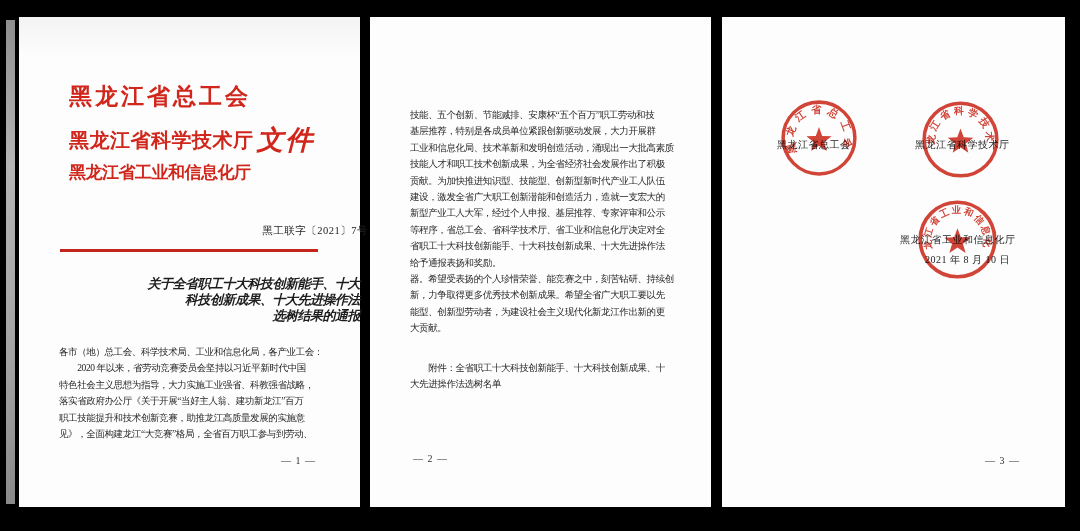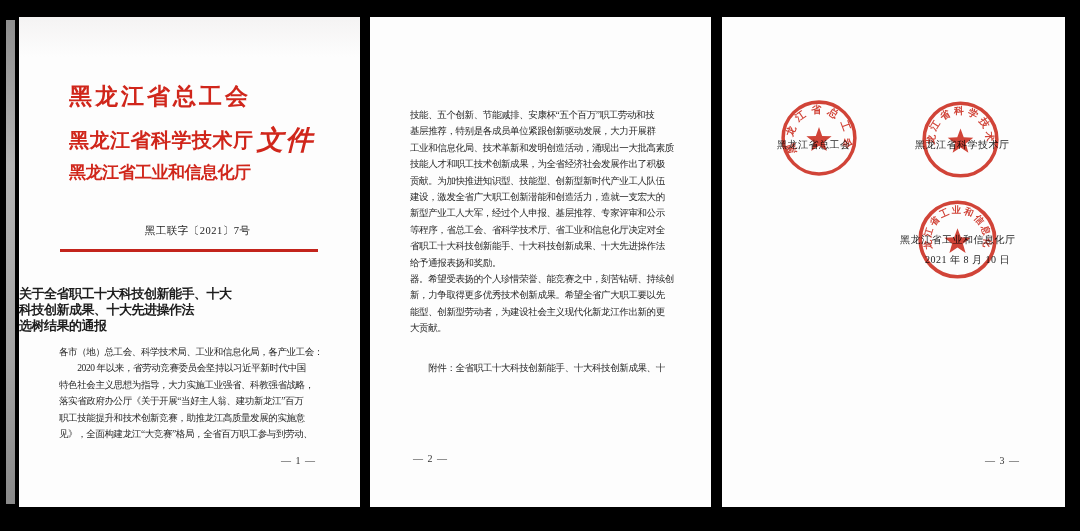--- a/index.html
+++ b/index.html
@@ -16,25 +16,25 @@
   #page2{left:370px;width:341px;}
   #page3{left:722px;width:343px;}
   .edge-strip{position:absolute;left:6px;top:20px;width:9px;height:484px;
     background:linear-gradient(180deg,#8f8f8f,#b5b5b5 30%,#a3a3a3 70%,#8a8a8a);}
   
   .hdr{position:absolute;left:50px;color:#d0261b;font-weight:bold;white-space:nowrap;}
   .hdr1{top:64px;font-size:23px;letter-spacing:3px;}
   .hdr2{top:105px;font-size:20px;letter-spacing:.5px;}
   .hdr2 .wenjian{font-size:27px;letter-spacing:2px;margin-left:3px;vertical-align:-2px;font-style:italic;}
   .hdr3{top:144px;font-size:17px;letter-spacing:-0.5px;}
-  .docnum{position:absolute;top:207px;left:8px;width:100%;text-align:center;
+  .docnum{position:absolute;top:207px;left:8px;width:100%;text-align:right;
     font-size:10.5px;color:#222;letter-spacing:.5px;}
   .redline{position:absolute;top:232px;left:41px;width:258px;height:2.5px;background:#c3241c;}
-  .doc-title{position:absolute;top:269px;left:0;width:100%;text-align:left;
-    font-weight:bold;color:#1d1d1d;font-size:13px;line-height:15.8px;letter-spacing:-0.5px;}
+  .doc-title{position:absolute;top:259px;left:0;width:100%;text-align:right;
+    font-weight:bold;color:#1d1d1d;font-size:13px;line-height:15.8px;letter-spacing:-0.5px;font-style:italic;}
   .bodytext{position:absolute;color:#262626;font-size:9.5px;letter-spacing:-0.4px;}
   .bodytext .line{height:16.4px;line-height:16.4px;white-space:nowrap;}
   #p1-body{top:327px;left:40px;width:266px;}
   #p2-body{top:67px;left:40px;width:266px;margin-top:23px;}
   #p2-attach{top:344px;left:40px;width:266px;font-family:Liberation Mono, monospace;}
   .pageno{position:absolute;font-size:10px;color:#333;letter-spacing:1px;white-space:nowrap;}
   #p1-no{top:438px;right:44px;}
   #p2-no{top:436px;left:43px;}
   #p3-no{top:438px;right:45px;}
   
@@ -91,20 +91,21 @@
       <div class="line">等程序，省总工会、省科学技术厅、省工业和信息化厅决定对全</div>
       <div class="line">省职工十大科技创新能手、十大科技创新成果、十大先进操作法</div>
       <div class="line">给予通报表扬和奖励。</div>
       <div class="line">器。希望受表扬的个人珍惜荣誉、能竞赛之中，刻苦钻研、持续创</div>
       <div class="line">新，力争取得更多优秀技术创新成果。希望全省广大职工要以先</div>
       <div class="line">能型、创新型劳动者，为建设社会主义现代化新龙江作出新的更</div>
       <div class="line">大贡献。</div>
     </div>
   <div class="bodytext" id="p2-attach">
       <div class="line">　　附件：全省职工十大科技创新能手、十大科技创新成果、十</div>
+      <div class="line">大先进操作法选树名单</div>
     </div>
   <div class="pageno" id="p2-no">— 2 —</div>
 </div>
 
 <div class="page" id="page3">
   <div class="caption" id="cap1">黑龙江省总工会</div>
   <div class="caption" id="cap2">黑龙江省科学技术厅</div>
   <div class="caption" id="cap3">黑龙江省工业和信息化厅</div>
   <div id="p3-date">2021 年 8 月 10 日</div>
 

